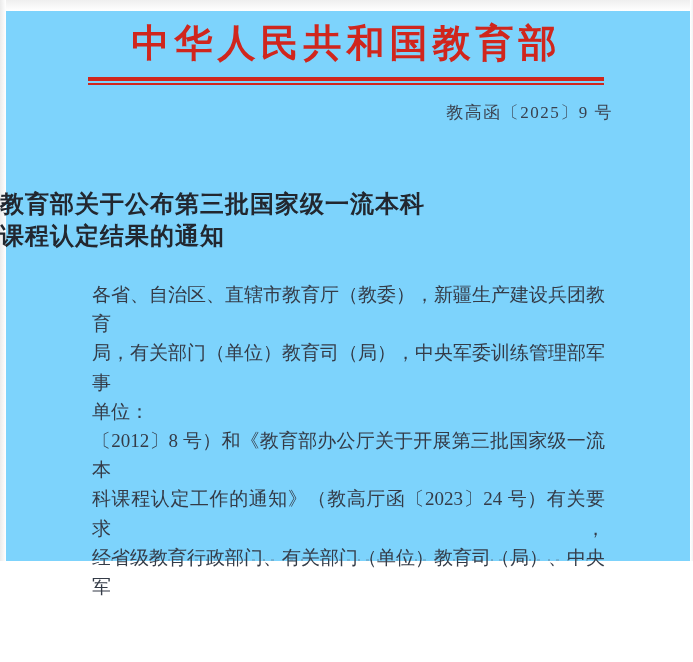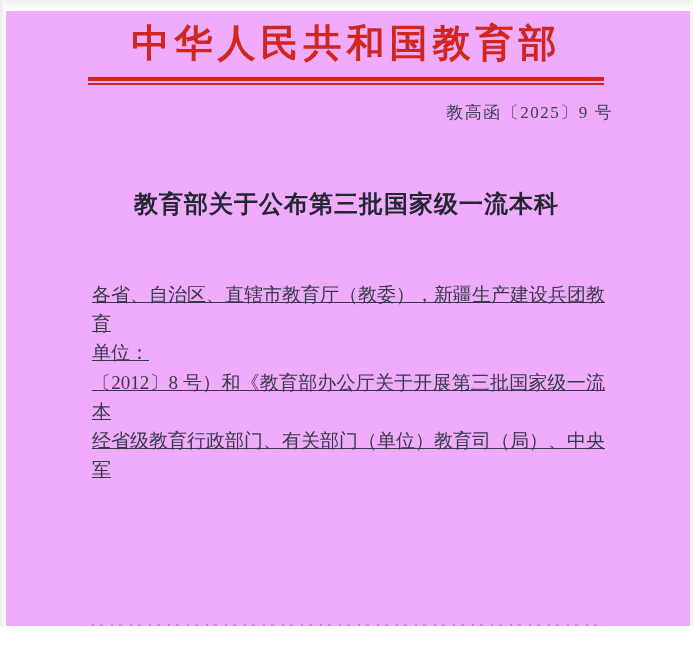--- a/index.html
+++ b/index.html
@@ -9,22 +9,22 @@
   }
   body {
     width: 693px;
     height: 662px;
     overflow: hidden;
     font-family: "Liberation Serif", "DejaVu Serif", serif;
   }
   .page {
     position: relative;
     width: 693px;
-    height: 626px;
-    background: #f0abfc;
+    height: 561px;
+    background: #7dd3fc;
   }
   
   .edge-top {
     position: absolute;
     top: 0; left: 0; right: 0;
     height: 11px;
     background: linear-gradient(#efefef, #ffffff);
   }
   .edge-left {
     position: absolute;
@@ -70,41 +70,39 @@
     letter-spacing: 1.5px;
     color: #3a414e;
     white-space: nowrap;
   }
 
   .notice-title {
     position: absolute;
     top: 188px;
     left: 0;
     width: 100%;
-    text-align: center;
     font-size: 24px;
     font-weight: bold;
     line-height: 32px;
     color: #22272f;
     letter-spacing: 1px;
   }
 
   .body-text {
     position: absolute;
     top: 280px;
     left: 92px;
     width: 513px;
     font-size: 19px;
     line-height: 29.2px;
     color: #343b47;
   }
   .body-line {
     text-align: justify;
     text-align-last: justify;
-    text-decoration: underline;
   }
   .body-line.para-end {
     text-align: right;
     text-align-last: left;
   }
   .body-line.first-indent {
     text-indent: 38px;
   }
 
   
@@ -142,27 +140,30 @@
   <div class="letterhead-rule">
     <div class="thick"></div>
     <div class="gap"></div>
     <div class="thin"></div>
   </div>
 
   <div class="doc-number">教高函〔2025〕9 号</div>
 
   <div class="notice-title">
     <div>教育部关于公布第三批国家级一流本科</div>
+    <div>课程认定结果的通知</div>
   </div>
 
   <div class="body-text">
 
     <div class="body-line">各省、自治区、直辖市教育厅（教委），新疆生产建设兵团教育</div>
+    <div class="body-line">局，有关部门（单位）教育司（局），中央军委训练管理部军事</div>
     <div class="body-line para-end">单位：</div>
 
     <div class="body-line">〔2012〕8 号）和《教育部办公厅关于开展第三批国家级一流本</div>
+    <div class="body-line">科课程认定工作的通知》（教高厅函〔2023〕24 号）有关要求，</div>
     <div class="body-line">经省级教育行政部门、有关部门（单位）教育司（局）、中央军</div>
 
   </div>
 
   <div class="cutoff-line-remnant"></div>
 
 </div>
 
 </body></html>

